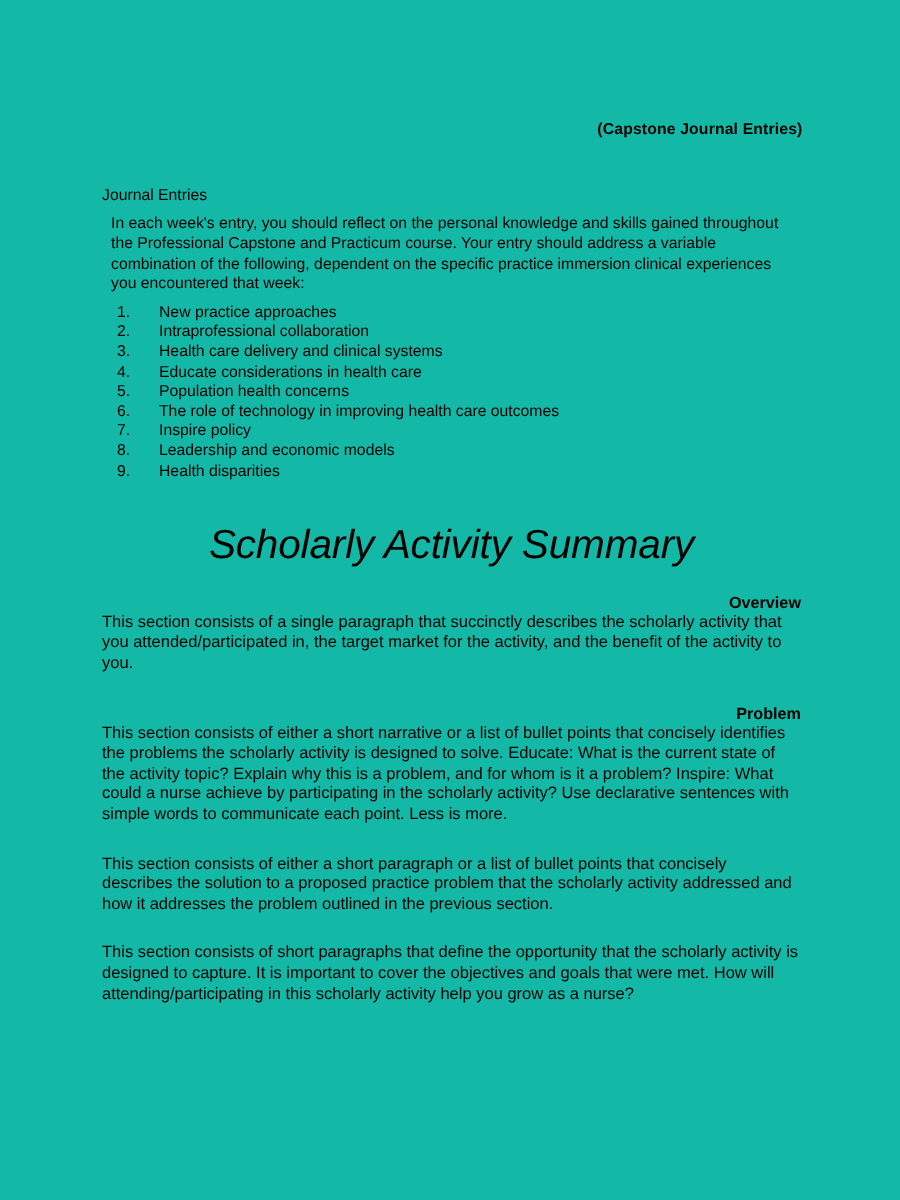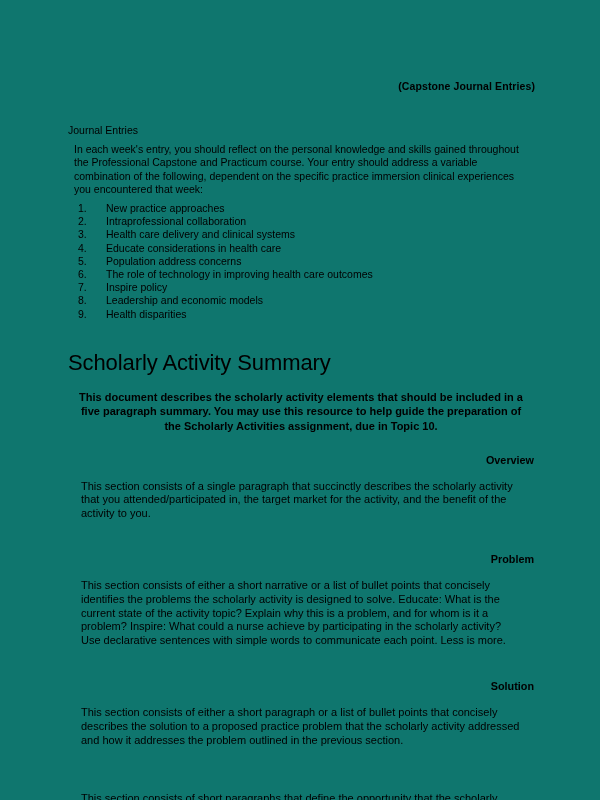--- a/index.html
+++ b/index.html
@@ -13,21 +13,21 @@
     position: relative;
     overflow: hidden;
     font-family: "Liberation Sans", sans-serif;
     color: #000000;
     -webkit-font-smoothing: antialiased;
   }
 
   .page {
     position: absolute;
     inset: 0;
-    background: #0f766e;
+    background: #14b8a6;
   }
 
   
   .doc-header {
     position: absolute;
     top: 80px;
     left: 68px;
     right: 65px;
     text-align: right;
     font-size: 10.5px;
@@ -70,24 +70,26 @@
     position: absolute;
     left: 10px;
     width: 20px;
     text-align: left;
   }
 
   
   .doc-title {
     margin: 0;
     padding-top: 29px;
-    font-size: 22px;
+    font-size: 27px;
     font-weight: normal;
     line-height: 26px;
+    text-align: center;
     letter-spacing: -0.1px;
+    font-style: italic;
   }
 
   
   .lede {
     margin: 0 auto;
     padding-top: 14px;
     width: 452px;
     font-size: 11px;
     font-weight: bold;
     line-height: 14.6px;
@@ -99,21 +101,21 @@
     padding-top: 19px;
   }
   .section h2 {
     margin: 0;
     font-size: 10.8px;
     font-weight: bold;
     line-height: 14px;
     text-align: right;
   }
   .section p {
-    margin: 13px;
+    margin: 0;
     font-size: 11px;
     line-height: 13.6px;
   }
 </style>
 </head>
 <body>
 
 <div class="page">
 
   <div class="doc-header">(Capstone Journal Entries)</div>
@@ -122,43 +124,41 @@
 
     <div class="block-title">Journal Entries</div>
 
     <p class="intro-para">In each week's entry, you should reflect on the personal knowledge and skills gained throughout the Professional Capstone and Practicum course. Your entry should address a variable combination of the following, dependent on the specific practice immersion clinical experiences you encountered that week:</p>
 
     <ol class="topic-list">
       <li><span class="num">1.</span><span>New practice approaches</span></li>
       <li><span class="num">2.</span><span>Intraprofessional collaboration</span></li>
       <li><span class="num">3.</span><span>Health care delivery and clinical systems</span></li>
       <li><span class="num">4.</span><span>Educate considerations in health care</span></li>
-      <li><span class="num">5.</span><span>Population address concerns</span></li>
+      <li><span class="num">5.</span><span>Population health concerns</span></li>
       <li><span class="num">6.</span><span>The role of technology in improving health care outcomes</span></li>
       <li><span class="num">7.</span><span>Inspire policy</span></li>
       <li><span class="num">8.</span><span>Leadership and economic models</span></li>
       <li><span class="num">9.</span><span>Health disparities</span></li>
     </ol>
 
     <h1 class="doc-title">Scholarly Activity Summary</h1>
 
-    <p class="lede">This document describes the scholarly activity elements that should be included in a five paragraph summary. You may use this resource to help guide the preparation of the Scholarly Activities assignment, due in Topic 10.</p>
 
     <div class="section">
       <h2>Overview</h2>
       <p>This section consists of a single paragraph that succinctly describes the scholarly activity that you attended/participated in, the target market for the activity, and the benefit of the activity to you.</p>
     </div>
 
     <div class="section">
       <h2>Problem</h2>
       <p>This section consists of either a short narrative or a list of bullet points that concisely identifies the problems the scholarly activity is designed to solve. Educate: What is the current state of the activity topic? Explain why this is a problem, and for whom is it a problem? Inspire: What could a nurse achieve by participating in the scholarly activity? Use declarative sentences with simple words to communicate each point. Less is more.</p>
     </div>
 
     <div class="section">
-      <h2>Solution</h2>
       <p>This section consists of either a short paragraph or a list of bullet points that concisely describes the solution to a proposed practice problem that the scholarly activity addressed and how it addresses the problem outlined in the previous section.</p>
     </div>
 
     <div class="section">
       <p>This section consists of short paragraphs that define the opportunity that the scholarly activity is designed to capture. It is important to cover the objectives and goals that were met. How will attending/participating in this scholarly activity help you grow as a nurse?</p>
     </div>
 
   </div>
 </div>
 

